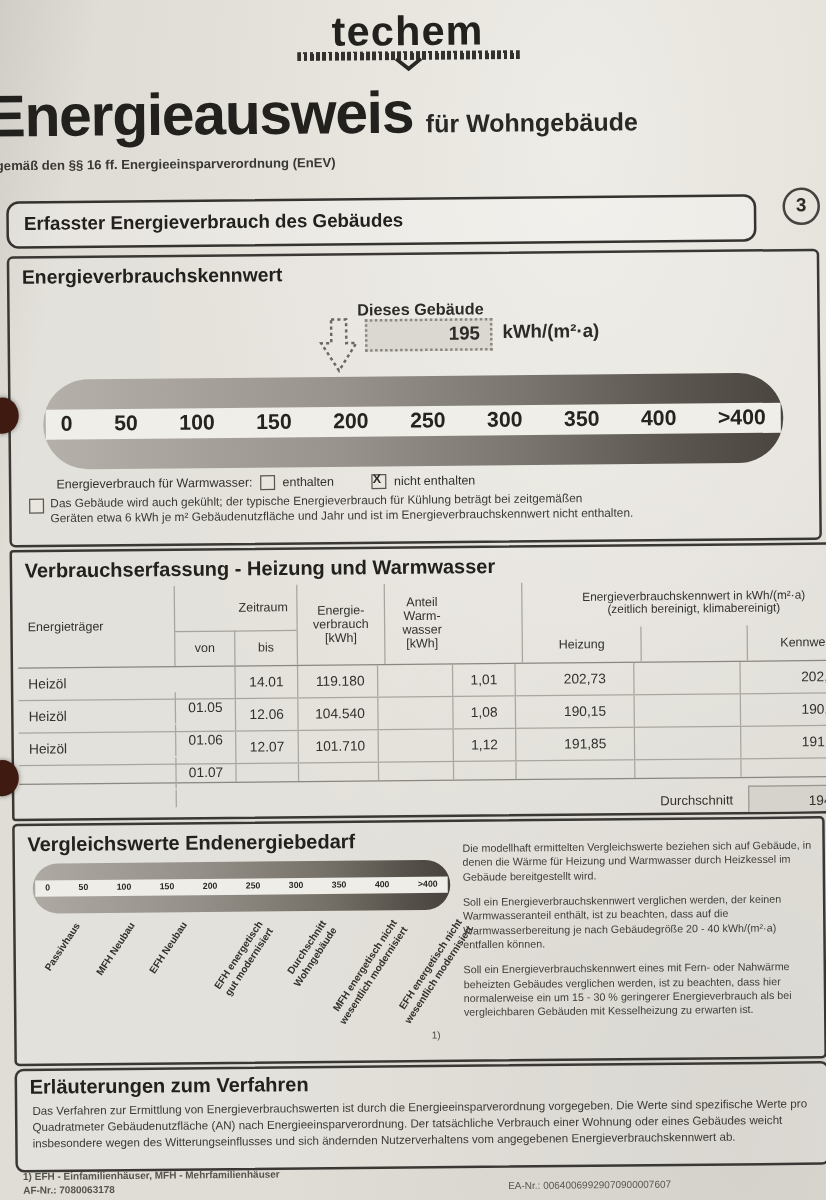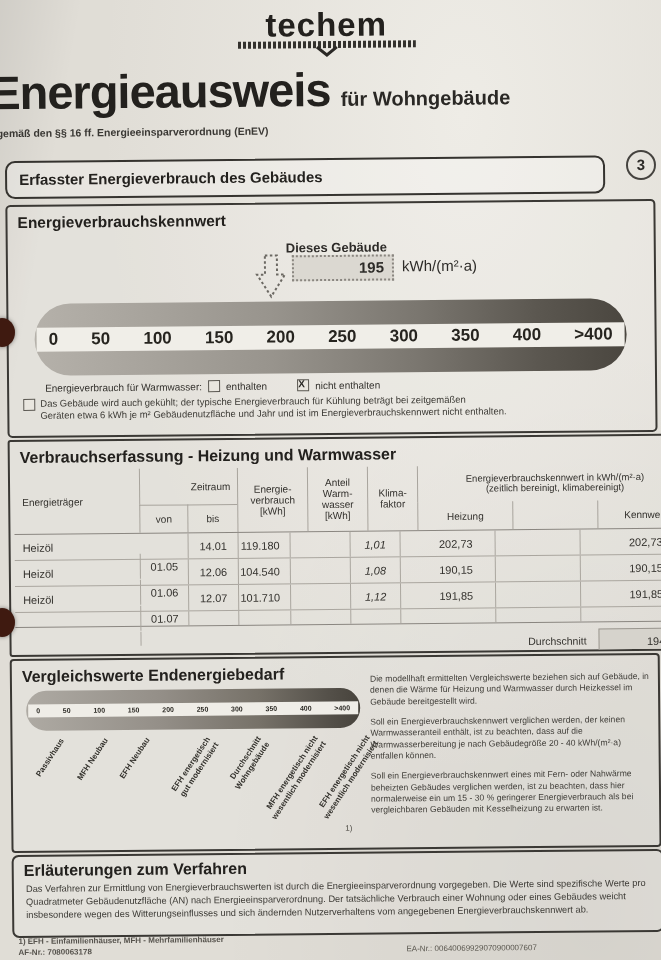--- a/index.html
+++ b/index.html
@@ -35,21 +35,21 @@
 
   .box{position:absolute;border:2px solid #3a3834;border-radius:5px;background:rgba(255,255,255,0.12);}
   .box-title{padding:7px 10px 0;font-size:15.5px;font-weight:bold;color:#23211e;}
 
   
   #kbox{top:202px;left:8px;width:646px;height:229px;}
   .marker-label{position:absolute;top:36px;left:278px;font-size:13px;font-weight:bold;}
   .arrow{position:absolute;top:49px;left:246px;}
   .value-box{position:absolute;top:51px;left:284px;width:90px;height:22px;border:2px dotted #8a8680;
     background:#dbd8d1;text-align:right;padding-right:8px;font-size:15px;font-weight:bold;line-height:22px;}
-  .unit{position:absolute;top:54px;left:394px;font-size:15px;font-weight:normal;}
+  .unit{position:absolute;top:54px;left:394px;font-size:15px;font-weight:bold;}
   .scalebar{position:absolute;top:97px;left:26px;width:592px;height:72px;border-radius:36px;
     background:linear-gradient(90deg,#b5b1aa,#98948d 40%,#7a766f 65%,#5b5750 85%,#4a463f 100%);}
   .scale-strip{position:absolute;top:50%;left:2px;right:2px;height:24px;transform:translateY(-50%);
     background:#f0eee8;display:flex;justify-content:space-between;align-items:center;padding:0 12px;}
   .scale-strip span{font-size:17px;font-weight:bold;color:#26241f;}
   .ww-row{position:absolute;top:175px;left:36px;font-size:10px;color:#33312d;display:flex;align-items:center;gap:6px;}
   .cb{display:inline-block;width:10px;height:10px;border:1.5px solid #5a5751;background:#e9e6df;position:relative;vertical-align:-1px;}
   .cb .mk{position:absolute;top:-2px;left:0px;font-size:10px;font-weight:bold;color:#2a2825;}
   .cool-row{position:absolute;top:191px;left:14px;right:8px;display:flex;gap:5px;font-size:9.5px;color:#3c3a35;line-height:1.3;}
 
@@ -71,23 +71,23 @@
   .h-klima{grid-area:1/6/3/7;}
   .h-group{grid-area:1/7/2/10;font-size:9.5px;}
   .h-heiz{grid-area:2/7/3/8;}
   .h-ww{grid-area:2/8/3/9;}
   .h-kw{grid-area:2/9/3/10;}
   .trow{display:flex;height:25px;align-items:center;border-bottom:1px solid #aaa69f;font-size:11px;}
   .trow>div{height:100%;display:flex;align-items:center;box-sizing:border-box;}
   .c1{width:125px;padding-left:8px;}
   .c2{width:48px;justify-content:center;border-left:1px solid #aaa69f;margin-top:40px;}
   .c3{width:50px;justify-content:center;border-left:1px solid #aaa69f;}
-  .c4{width:52px;justify-content:flex-end;padding-right:10px;border-left:1px solid #aaa69f;}
+  .c4{width:64px;justify-content:flex-end;padding-right:10px;border-left:1px solid #aaa69f;}
   .c5{width:60px;border-left:1px solid #aaa69f;}
-  .c6{width:50px;justify-content:center;border-left:1px solid #aaa69f;font-style:italic;}
+  .c6{width:50px;justify-content:center;border-left:1px solid #aaa69f;}
   .c7{width:95px;justify-content:flex-end;padding-right:22px;border-left:1px solid #aaa69f;}
   .c8{width:85px;border-left:1px solid #aaa69f;}
   .c9{width:95px;justify-content:flex-end;padding-right:12px;border-left:1px solid #aaa69f;}
   .empty-row{height:14px;border-bottom:1px solid #8a8680;}
   .avg-row{display:flex;margin-top:5px;height:26px;align-items:center;font-size:11px;}
   .avg-sp{width:403px;}
   .avg-lab{width:180px;text-align:right;padding-right:12px;box-sizing:border-box;font-size:10.5px;}
   .avg-val{width:95px;height:24px;line-height:24px;text-align:right;padding-right:12px;box-sizing:border-box;
     background:#d6d3cc;border:1px solid #9a968f;font-weight:normal;}
 
@@ -190,22 +190,20 @@
           <div class="h-zeit bl">Zeitraum</div>
           <div class="h-von bl bt">von</div>
           <div class="h-bis bl bt">bis</div>
           <div class="h-verb bl pre">Energie-
 verbrauch
 [kWh]</div>
           <div class="h-ant bl pre">Anteil
 Warm-
 wasser
 [kWh]</div>
-          <div class="h-klima bl pre">Klima-
-faktor</div>
           <div class="h-group bl pre">Energieverbrauchskennwert in kWh/(m²·a)
 (zeitlich bereinigt, klimabereinigt)</div>
           <div class="h-heiz bl">Heizung</div>
           <div class="h-ww bl"></div>
           <div class="h-kw bl">Kennwert</div>
         </div>
 
         <div class="trow">
           <div class="c1">Heizöl</div>
           <div class="c2">01.05</div>

